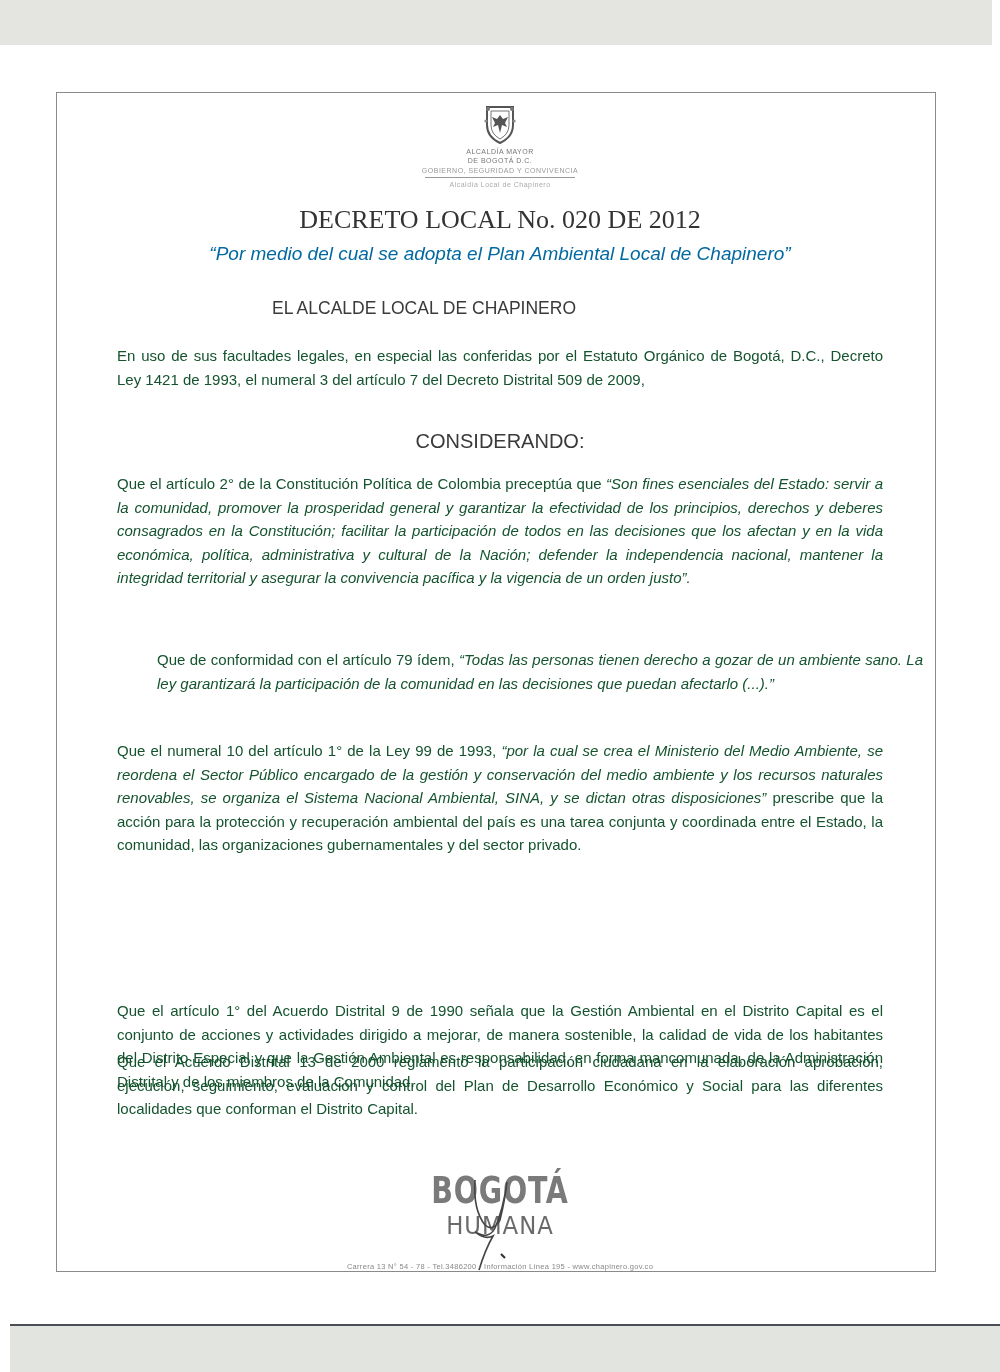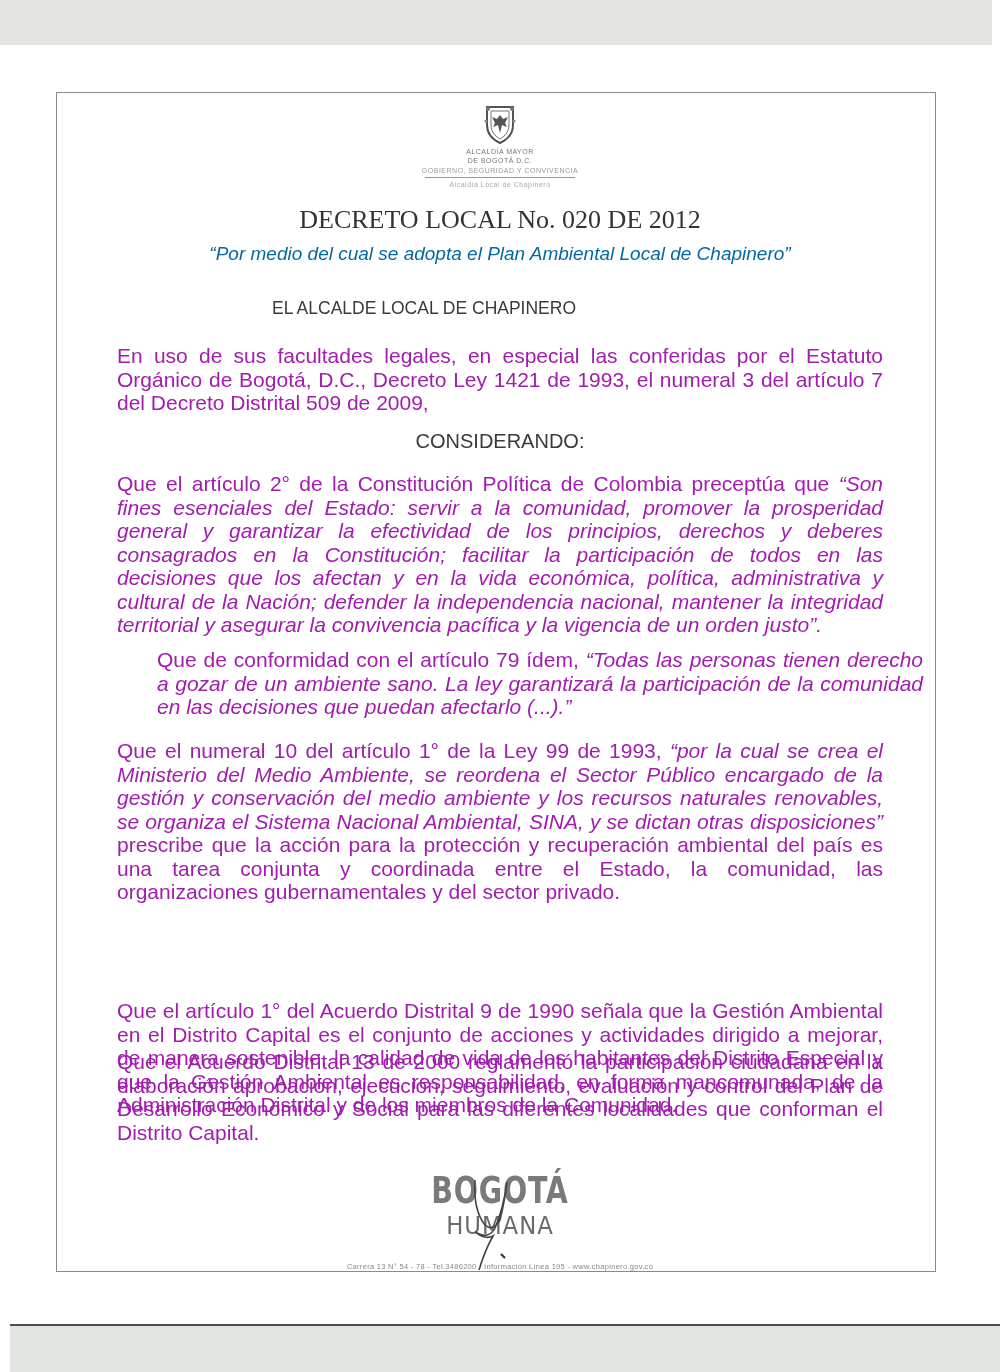--- a/index.html
+++ b/index.html
@@ -43,21 +43,21 @@
   .subtitle {
     position: absolute; left: 0; width: 1000px; top: 243px; text-align: center;
     font-style: italic; font-size: 19px; color: #0369a1;
   }
   .alcalde {
     position: absolute; left: 0; width: 848px; top: 298px; text-align: center;
     font-size: 17.5px; color: #3a3a3a;
   }
   .para {
     position: absolute; left: 117px; width: 766px;
-    font-size: 21px; line-height: 23.5px; text-align: justify; color: #a21caf;
+    font-size: 15px; line-height: 23.5px; text-align: justify; color: #14532d;
   }
   .para em { font-style: italic; }
   .considerando {
     position: absolute; left: 0; width: 1000px; top: 430px; text-align: center;
     font-size: 20px; color: #3a3a3a;
   }
   .logo {
     position: absolute; left: 0; width: 1000px; text-align: center; color: #6f6f6f;
     font-family: "DejaVu Sans", sans-serif; letter-spacing: 1px;
   }

